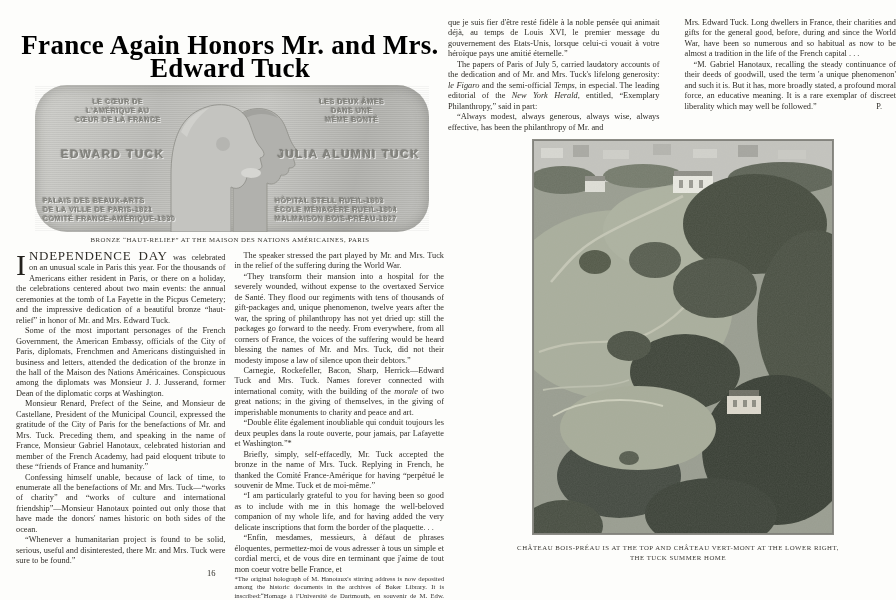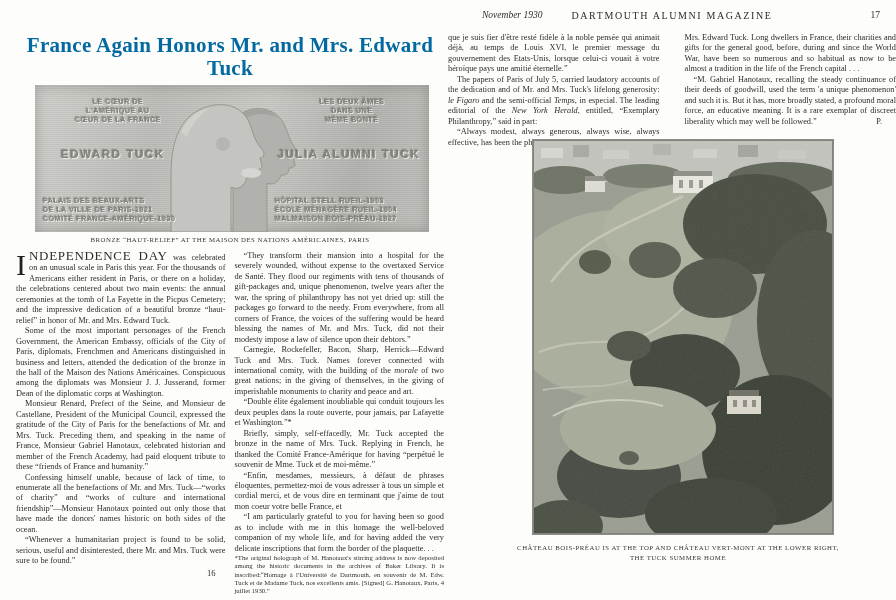--- a/index.html
+++ b/index.html
@@ -1,23 +1,23 @@
 <!DOCTYPE html>
 <html><head>
 <meta charset="utf-8">
 <style>
   html,body{margin:0;padding:0;background:#ffffff;}
   .sheet{position:relative;width:896px;height:600px;background:#fdfdfb;overflow:hidden;
          font-family:"Liberation Serif","DejaVu Serif",serif;color:#2e2c27;}
   
   .left-page{position:absolute;left:16px;top:34px;width:428px;height:566px;}
-  .article-title{font-size:21px;font-weight:bold;text-align:center;letter-spacing:.3px;color:#0369a1;line-height:23px;}
+  .article-title{font-size:27px;font-weight:bold;text-align:center;letter-spacing:.3px;color:#000000;line-height:23px;}
   .plaque{position:relative;margin:5px 0 0 19px;width:394px;height:147px;
           background:linear-gradient(103deg,#cfcfcb 0%,#bcbcb8 30%,#c8c8c4 55%,#b2b2ae 80%,#c0c0bc 100%);
-          box-shadow:inset 0 0 14px rgba(70,70,64,.35);}
+          box-shadow:inset 0 0 14px rgba(70,70,64,.35);border-radius:32px;}
   .plaque::after{content:"";position:absolute;inset:0;
           background:repeating-linear-gradient(0deg,rgba(255,255,255,.05) 0 1px,rgba(0,0,0,.04) 1px 2px);}
   .pl-txt{position:absolute;font-family:"Liberation Sans","DejaVu Sans",sans-serif;font-weight:bold;
           color:#83837d;text-shadow:1px 1px 0 rgba(255,255,255,.65),-1px -1px 1px rgba(55,55,50,.45);
           font-size:7px;letter-spacing:.6px;line-height:9px;z-index:2;}
   .pl-tl{left:20px;top:12px;width:126px;text-align:center;}
   .pl-tr{right:14px;top:12px;width:126px;text-align:center;}
   .pl-name{font-size:11.5px;letter-spacing:1.6px;line-height:13px;}
   .pl-nl{left:4px;top:63px;width:148px;text-align:center;}
   .pl-nr{right:0px;top:63px;width:160px;text-align:center;}
@@ -99,39 +99,35 @@
 
     <div class="cols">
       <div class="col">
         <p class="first"><span class="dropcap">I</span><span><span class="sc">NDEPENDENCE DAY</span><span> was celebrated on an unusual scale in Paris this year. For the thousands of Americans either resident in Paris, or there on a holiday, the celebrations centered about two main events: the annual ceremonies at the tomb of La Fayette in the Picpus Cemetery; and the impressive dedication of a beautiful bronze “haut-relief” in honor of Mr. and Mrs. Edward Tuck.</span></span></p>
         <p>Some of the most important personages of the French Government, the American Embassy, officials of the City of Paris, diplomats, Frenchmen and Americans distinguished in business and letters, attended the dedication of the bronze in the hall of the Maison des Nations Américaines. Conspicuous among the diplomats was Monsieur J. J. Jusserand, former Dean of the diplomatic corps at Washington.</p>
         <p>Monsieur Renard, Prefect of the Seine, and Monsieur de Castellane, President of the Municipal Council, expressed the gratitude of the City of Paris for the benefactions of Mr. and Mrs. Tuck. Preceding them, and speaking in the name of France, Monsieur Gabriel Hanotaux, celebrated historian and member of the French Academy, had paid eloquent tribute to these “friends of France and humanity.”</p>
         <p>Confessing himself unable, because of lack of time, to enumerate all the benefactions of Mr. and Mrs. Tuck—“works of charity” and “works of culture and international friendship”—Monsieur Hanotaux pointed out only those that have made the donors' names historic on both sides of the ocean.</p>
         <p>“Whenever a humanitarian project is found to be solid, serious, useful and disinterested, there Mr. and Mrs. Tuck were sure to be found.”</p>
       </div>
       <div class="col">
+        <p>The speaker stressed the part played by Mr. and Mrs. Tuck in the relief of the suffering during the World War.</p>
         <p>“They transform their mansion into a hospital for the severely wounded, without expense to the overtaxed Service de Santé. They flood our regiments with tens of thousands of gift-packages and, unique phenomenon, twelve years after the war, the spring of philanthropy has not yet dried up: still the packages go forward to the needy. From everywhere, from all corners of France, the voices of the suffering would be heard blessing the names of Mr. and Mrs. Tuck, did not their modesty impose a law of silence upon their debtors.”</p>
         <p><span>Carnegie, Rockefeller, Bacon, Sharp, Herrick—Edward Tuck and Mrs. Tuck. Names forever connected with international comity, with the building of the </span><span class="it">morale</span><span> of two great nations; in the giving of themselves, in the giving of imperishable monuments to charity and peace and art.</span></p>
         <p>“Double élite également inoubliable qui conduit toujours les deux peuples dans la route ouverte, pour jamais, par Lafayette et Washington.”*</p>
         <p>Briefly, simply, self-effacedly, Mr. Tuck accepted the bronze in the name of Mrs. Tuck. Replying in French, he thanked the Comité France-Amérique for having “perpétué le souvenir de Mme. Tuck et de moi-même.”</p>
+        <p>“I am particularly grateful to you for having been so good as to include with me in this homage the well-beloved companion of my whole life, and for having added the very delicate inscriptions that form the border of the plaquette. . .</p>
         <p>“Enfin, mesdames, messieurs, à défaut de phrases éloquentes, permettez-moi de vous adresser à tous un simple et cordial merci, et de vous dire en terminant que j'aime de tout mon coeur votre belle France, et</p>
-        <p>“I am particularly grateful to you for having been so good as to include with me in this homage the well-beloved companion of my whole life, and for having added the very delicate inscriptions that form the border of the plaquette. . .</p>
         <p class="footnote first">*The original holograph of M. Hanotaux's stirring address is now deposited among the historic documents in the archives of Baker Library. It is inscribed:“Homage à l'Université de Dartmouth, en souvenir de M. Edw. Tuck et de Madame Tuck, nos excellents amis. [Signed] G. Hanotaux, Paris, 4 juillet 1930.”</p>
       </div>
     </div>
 
     <div class="page-num">16</div>
   </div>
 
   <div class="right-page">
-    <div class="rp-header">
-      <span class="rp-issue">November 1930</span>
-      <span class="rp-mag">DARTMOUTH ALUMNI MAGAZINE</span>
-      <span class="rp-page">17</span>
-    </div>
 
     <div class="cols-r">
       <div class="col-r">
         <p class="first">que je suis fier d'être resté fidèle à la noble pensée qui animait déjà, au temps de Louis XVI, le premier message du gouvernement des Etats-Unis, lorsque celui-ci vouait à votre héroïque pays une amitié éternelle.”</p>
         <p><span>The papers of Paris of July 5, carried laudatory accounts of the dedication and of Mr. and Mrs. Tuck's lifelong generosity: </span><span class="it">le Figaro</span><span> and the semi-official </span><span class="it">Temps</span><span>, in especial. The leading editorial of the </span><span class="it">New York Herald</span><span>, entitled, “Exemplary Philanthropy,” said in part:</span></p>
         <p>“Always modest, always generous, always wise, always effective, has been the philanthropy of Mr. and</p>
       </div>
       <div class="col-r">
         <p class="first">Mrs. Edward Tuck. Long dwellers in France, their charities and gifts for the general good, before, during and since the World War, have been so numerous and so habitual as now to be almost a tradition in the life of the French capital . . .</p>
         <p>“M. Gabriel Hanotaux, recalling the steady continuance of their deeds of goodwill, used the term 'a unique phenomenon' and such it is. But it has, more broadly stated, a profound moral force, an educative meaning. It is a rare exemplar of discreet liberality which may well be followed.”</p>

